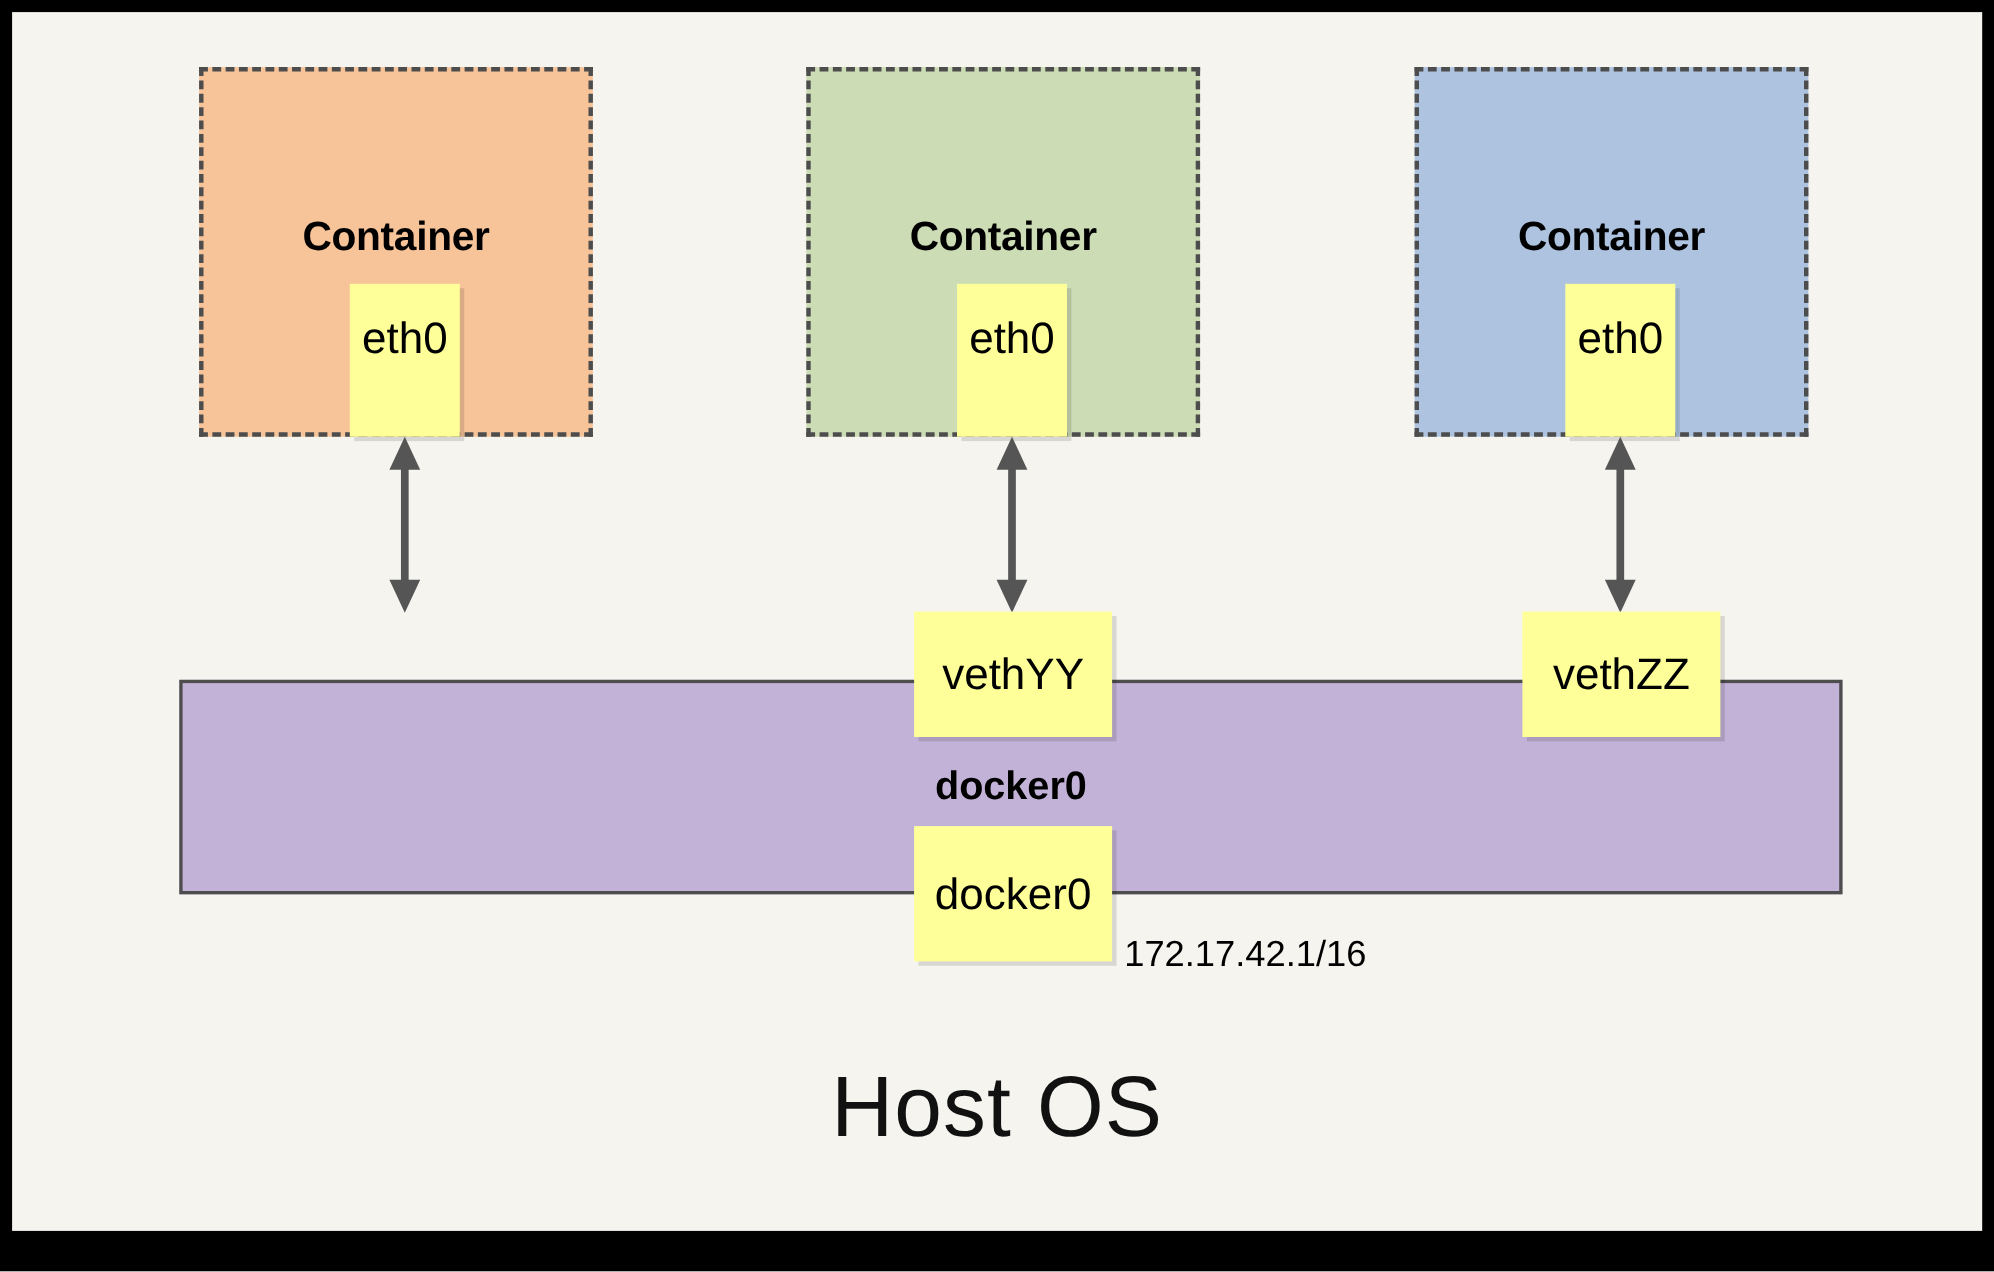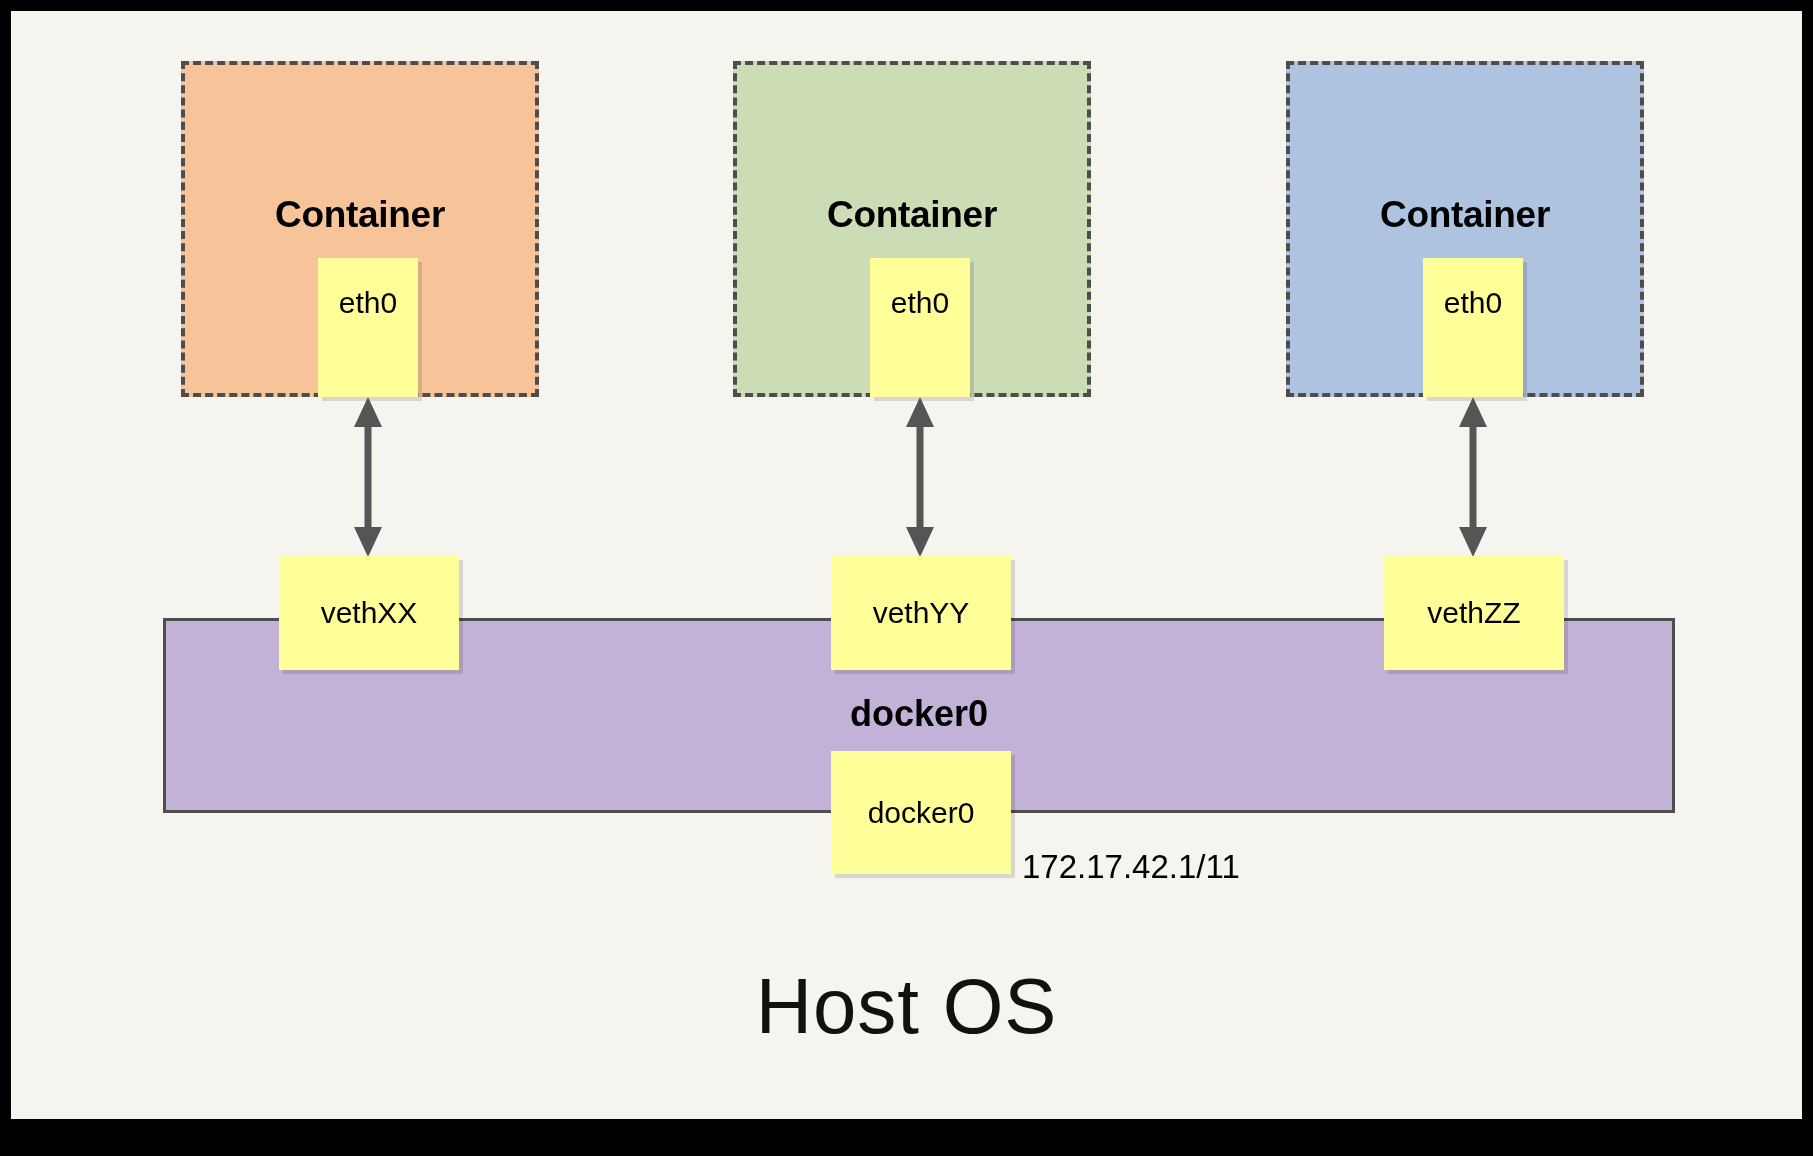--- a/index.html
+++ b/index.html
@@ -45,21 +45,21 @@
   
   .yellow-box {
     position: absolute;
     background: #ffff99;
     box-shadow: 4px 4px 0 rgba(0,0,0,0.12);
     box-sizing: border-box;
     display: flex;
     align-items: center;
     justify-content: center;
     color: #000000;
-    font-size: 30px;
+    font-size: 40px;
     line-height: 1;
   }
   .yellow-box.top-align {
     align-items: flex-start;
     padding-top: 30px;
   }
 
   
   #docker-bar {
     position: absolute;
@@ -138,26 +138,25 @@
 
     <svg class="arrow-svg" style="left:1447px; top:386px;" width="30" height="160" viewBox="0 0 30 160">
       <line x1="15" y1="22" x2="15" y2="138" stroke="#555555" stroke-width="7"></line>
       <polygon points="15,0 1,30 29,30" fill="#555555"></polygon>
       <polygon points="15,160 1,130 29,130" fill="#555555"></polygon>
     </svg>
 
     <div id="docker-bar" style="left:152px; top:607px; width:1512px; height:195px;"></div>
     <div id="docker-bar-label" style="left:152px; top:682px; width:1512px;">docker0</div>
 
-    <div class="yellow-box" style="left:268px; top:545px; width:180px; height:114px;">vethXX</div>
 
     <div class="yellow-box" style="left:1373px; top:545px; width:180px; height:114px;">vethZZ</div>
 
     <div class="yellow-box" style="left:820px; top:545px; width:180px; height:114px;">vethYY</div>
 
     <div class="yellow-box" style="left:820px; top:740px; width:180px; height:123px;">docker0</div>
 
-    <div id="ip-label" style="left:1011px; top:837px;">172.17.42.1/11</div>
+    <div id="ip-label" style="left:1011px; top:837px;">172.17.42.1/16</div>
 
     <div id="host-os" style="left:0px; top:950px; width:1791px;">Host OS</div>
 
   </div>
 </div>
 
 </body></html>

